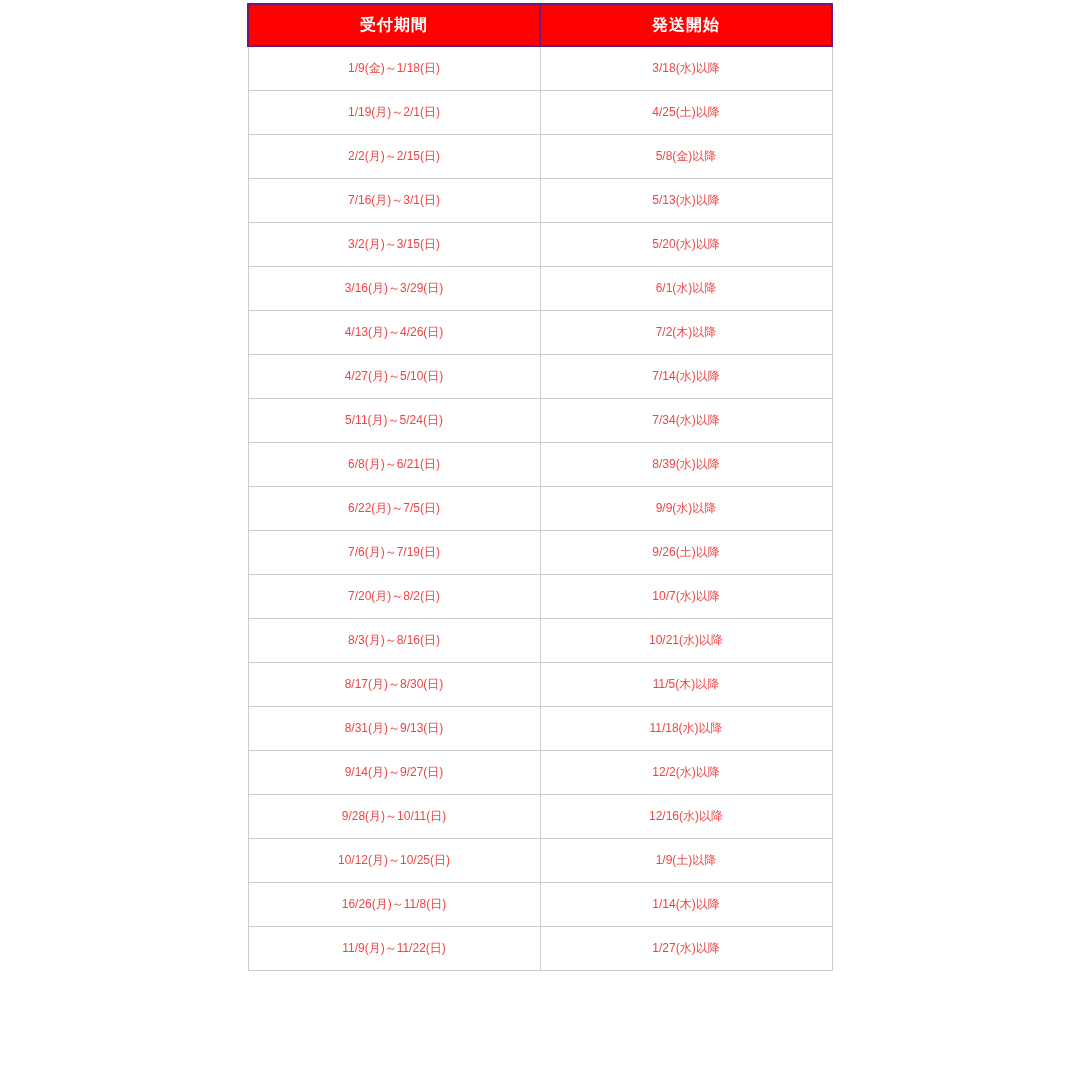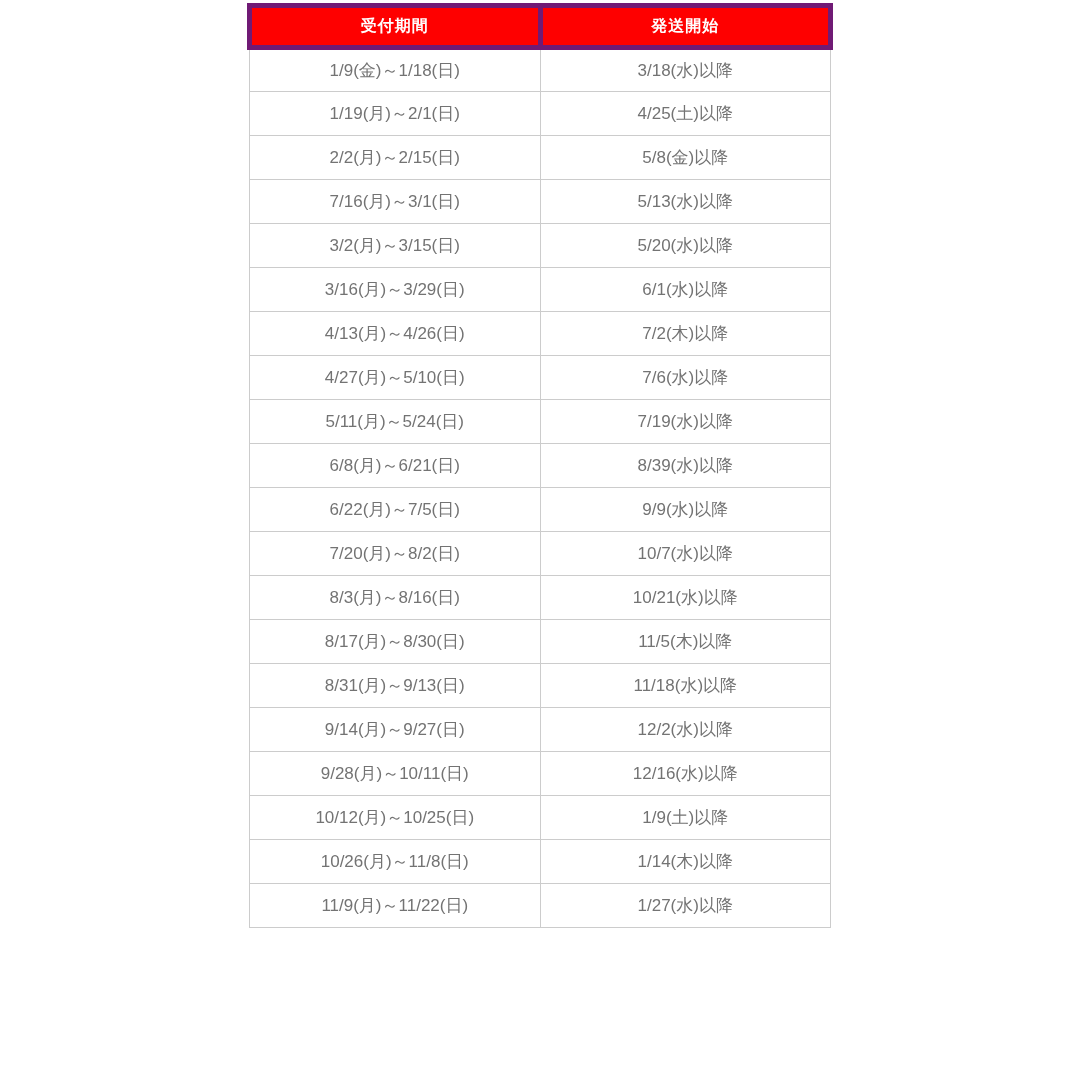--- a/index.html
+++ b/index.html
@@ -24,31 +24,31 @@
     table-layout: fixed;
   }
   table.schedule th {
     background: #fe0000;
     color: #ffffff;
     font-weight: bold;
     font-size: 16px;
     height: 42px;
     text-align: center;
     vertical-align: middle;
-    border: 5px solid #701a75;
+    border: 2px solid #701a75;
     padding: 0;
     letter-spacing: 1px;
   }
   table.schedule td {
     border: 1px solid #cccccc;
     height: 44px;
     text-align: center;
     vertical-align: middle;
-    font-size: 17px;
-    color: #737373;
+    font-size: 12px;
+    color: #ef4444;
     background: #ffffff;
     padding: 0;
   }
 </style>
 </head>
 <body>
 
 <div class="page">
   <table class="schedule">
     <thead>
@@ -89,39 +89,43 @@
   </tr>
 
 
   <tr>
     <td>4/13(月)～4/26(日)</td>
     <td>7/2(木)以降</td>
   </tr>
 
   <tr>
     <td>4/27(月)～5/10(日)</td>
-    <td>7/6(水)以降</td>
+    <td>7/14(水)以降</td>
   </tr>
 
   <tr>
     <td>5/11(月)～5/24(日)</td>
-    <td>7/19(水)以降</td>
+    <td>7/34(水)以降</td>
   </tr>
 
 
   <tr>
     <td>6/8(月)～6/21(日)</td>
     <td>8/39(水)以降</td>
   </tr>
 
   <tr>
     <td>6/22(月)～7/5(日)</td>
     <td>9/9(水)以降</td>
   </tr>
 
+  <tr>
+    <td>7/6(月)～7/19(日)</td>
+    <td>9/26(土)以降</td>
+  </tr>
 
   <tr>
     <td>7/20(月)～8/2(日)</td>
     <td>10/7(水)以降</td>
   </tr>
 
   <tr>
     <td>8/3(月)～8/16(日)</td>
     <td>10/21(水)以降</td>
   </tr>
@@ -145,21 +149,21 @@
     <td>9/28(月)～10/11(日)</td>
     <td>12/16(水)以降</td>
   </tr>
 
   <tr>
     <td>10/12(月)～10/25(日)</td>
     <td>1/9(土)以降</td>
   </tr>
 
   <tr>
-    <td>10/26(月)～11/8(日)</td>
+    <td>16/26(月)～11/8(日)</td>
     <td>1/14(木)以降</td>
   </tr>
 
   <tr>
     <td>11/9(月)～11/22(日)</td>
     <td>1/27(水)以降</td>
   </tr>
 </tbody>
   </table>
 </div>

